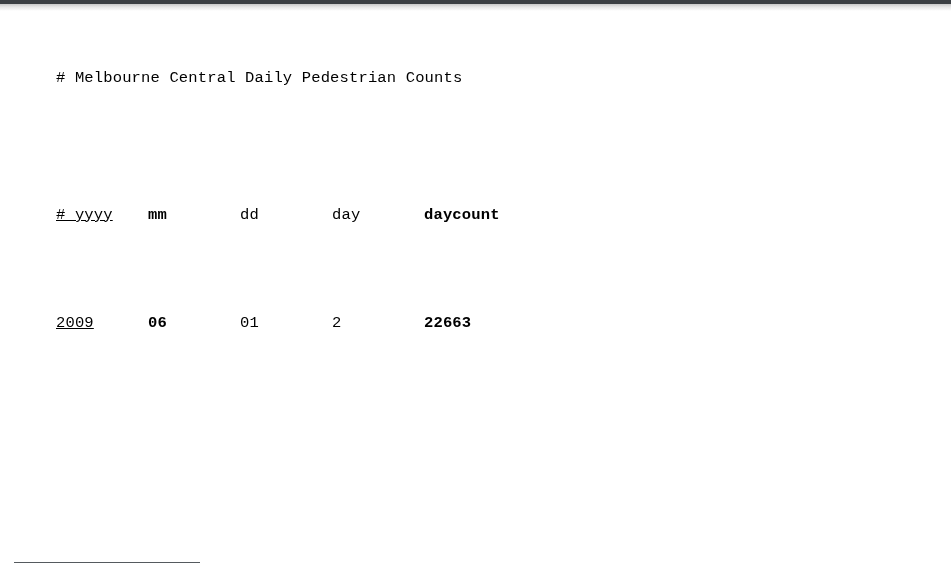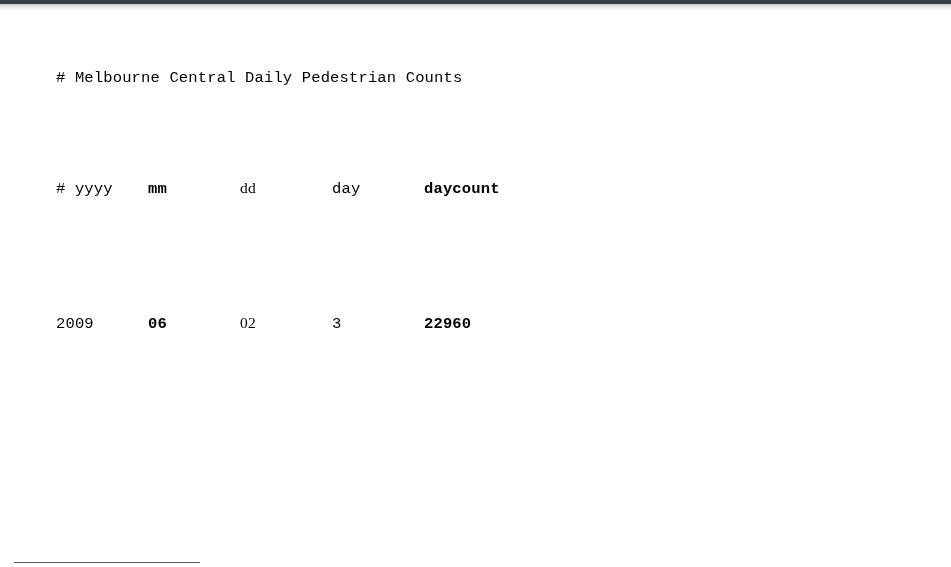--- a/index.html
+++ b/index.html
@@ -51,24 +51,24 @@
     padding-left: 56px;
     margin: 0;
     padding-top: 0px;
     white-space: pre;
   }
   .code-line {
     height: 27.1px;
     white-space: pre;
     display: block;
   }
-  .c1 { display: inline-block; width: 92px; }
+  .c1 { display: inline-block; width: 92px; text-decoration: underline; }
   .c2 { display: inline-block; width: 92px; font-weight: bold; }
-  .c3 { display: inline-block; width: 92px; font-family: Liberation Serif, serif; }
-  .c4 { display: inline-block; width: 92px; }
+  .c3 { display: inline-block; width: 92px; }
+  .c4 { display: inline-block; width: 92px; margin-top: 28px; }
   .c5 { display: inline-block; font-weight: bold; }
 
   
   #footnote-rule {
     position: absolute;
     left: 14px;
     top: 551px;
     width: 186px;
     height: 1px;
     background: #555a5e;
@@ -80,22 +80,22 @@
 <div id="top-band"></div>
 <div id="top-shadow"></div>
 
 <div id="page">
 
   <div class="code-block">
     <span class="code-line"># Melbourne Central Daily Pedestrian Counts</span>
 
     <span class="code-line"><span class="c1"># yyyy</span><span class="c2">mm</span><span class="c3">dd</span><span class="c4">day</span><span class="c5">daycount</span></span>
 
+    <span class="code-line"><span class="c1">2009</span><span class="c2">06</span><span class="c3">01</span><span class="c4">2</span><span class="c5">22663</span></span>
 
-    <span class="code-line"><span class="c1">2009</span><span class="c2">06</span><span class="c3">02</span><span class="c4">3</span><span class="c5">22960</span></span>
 
 
     
 
     
 
     
   </div>
 
   <div id="footnote-rule"></div>

